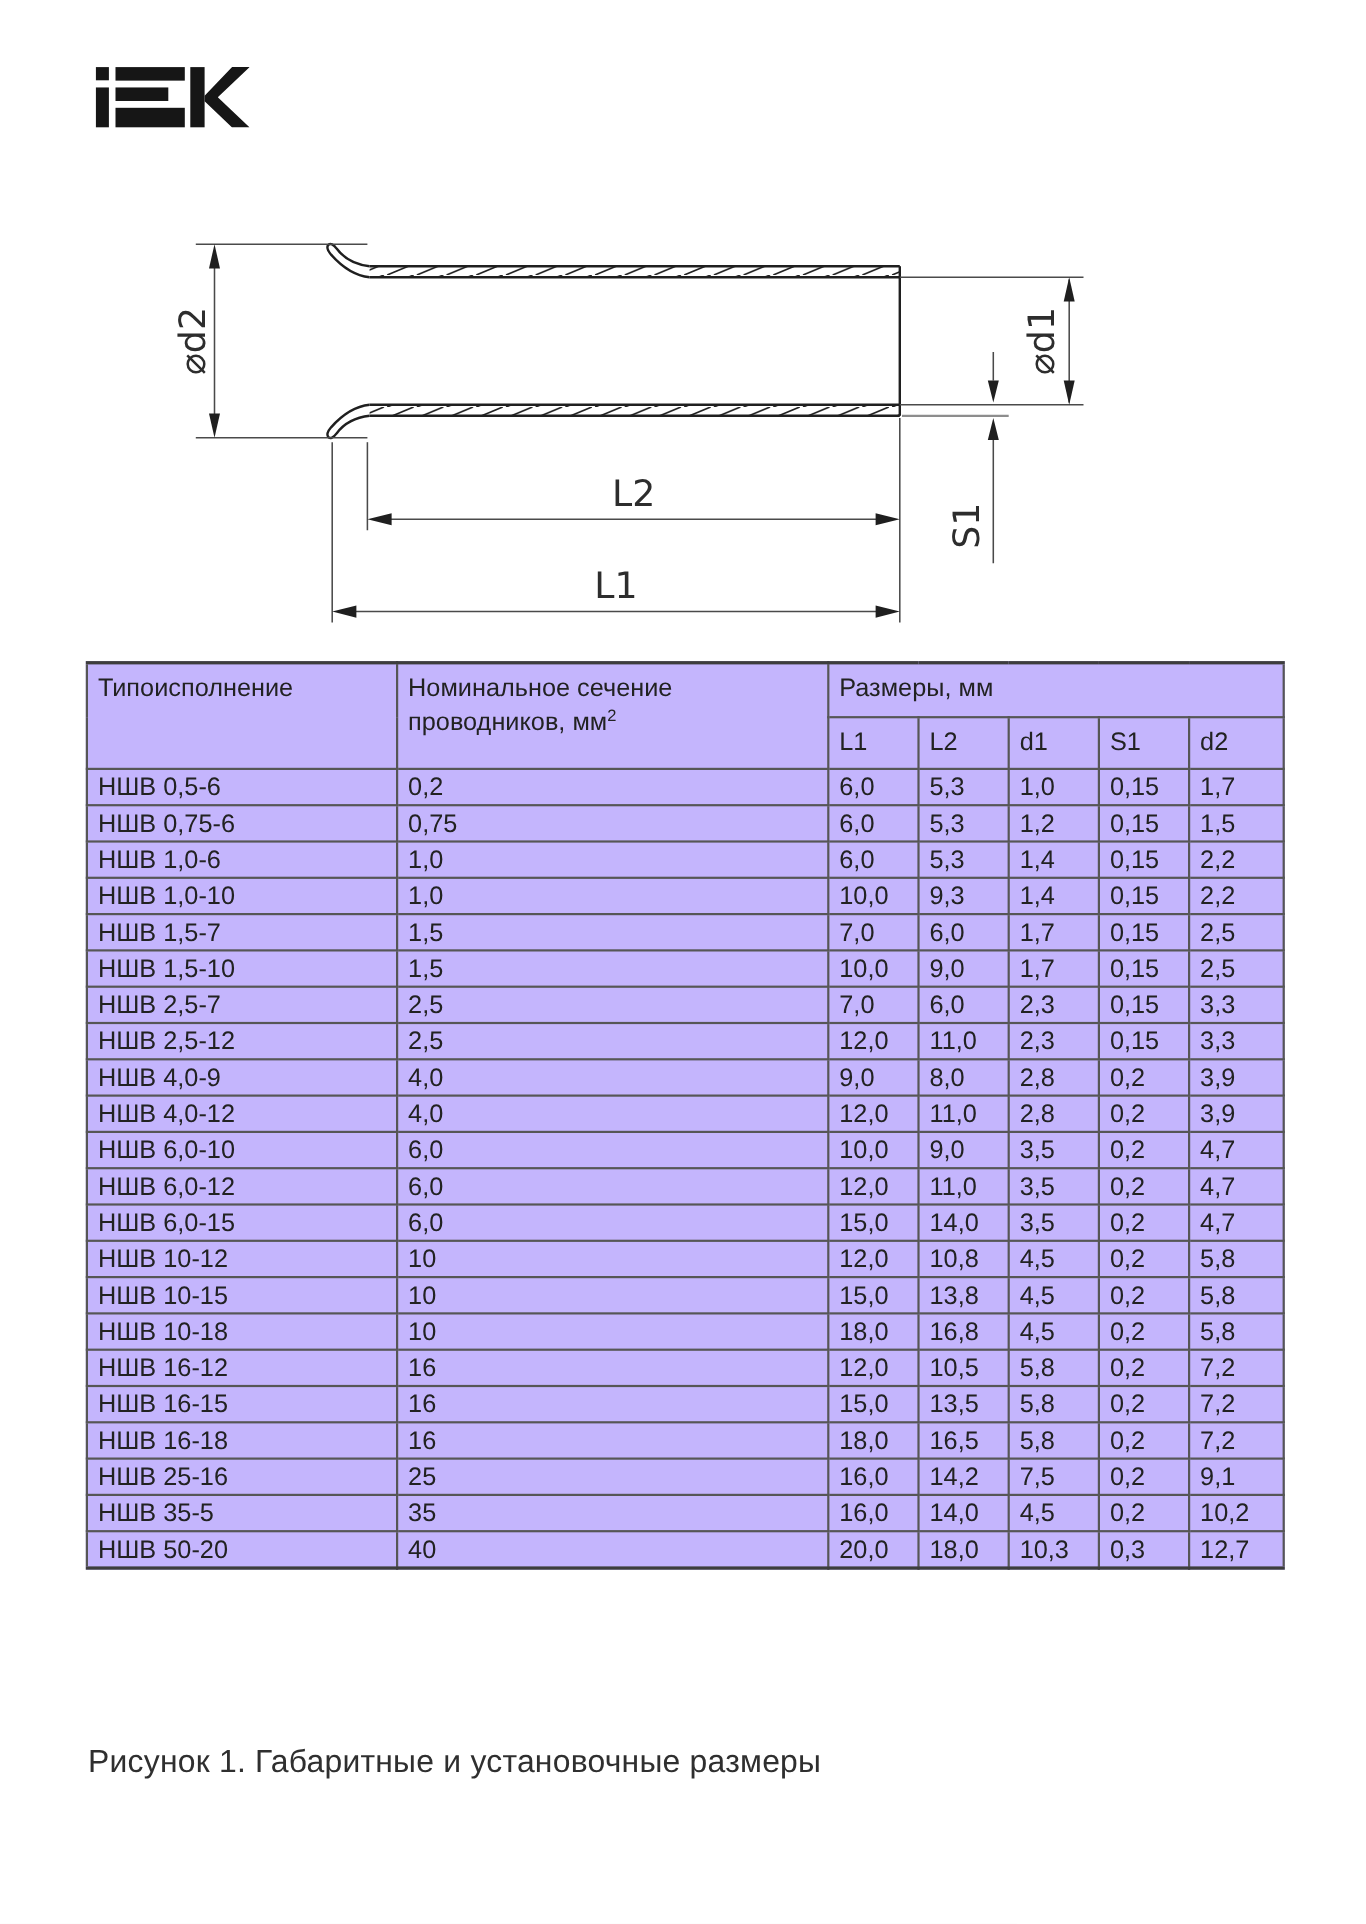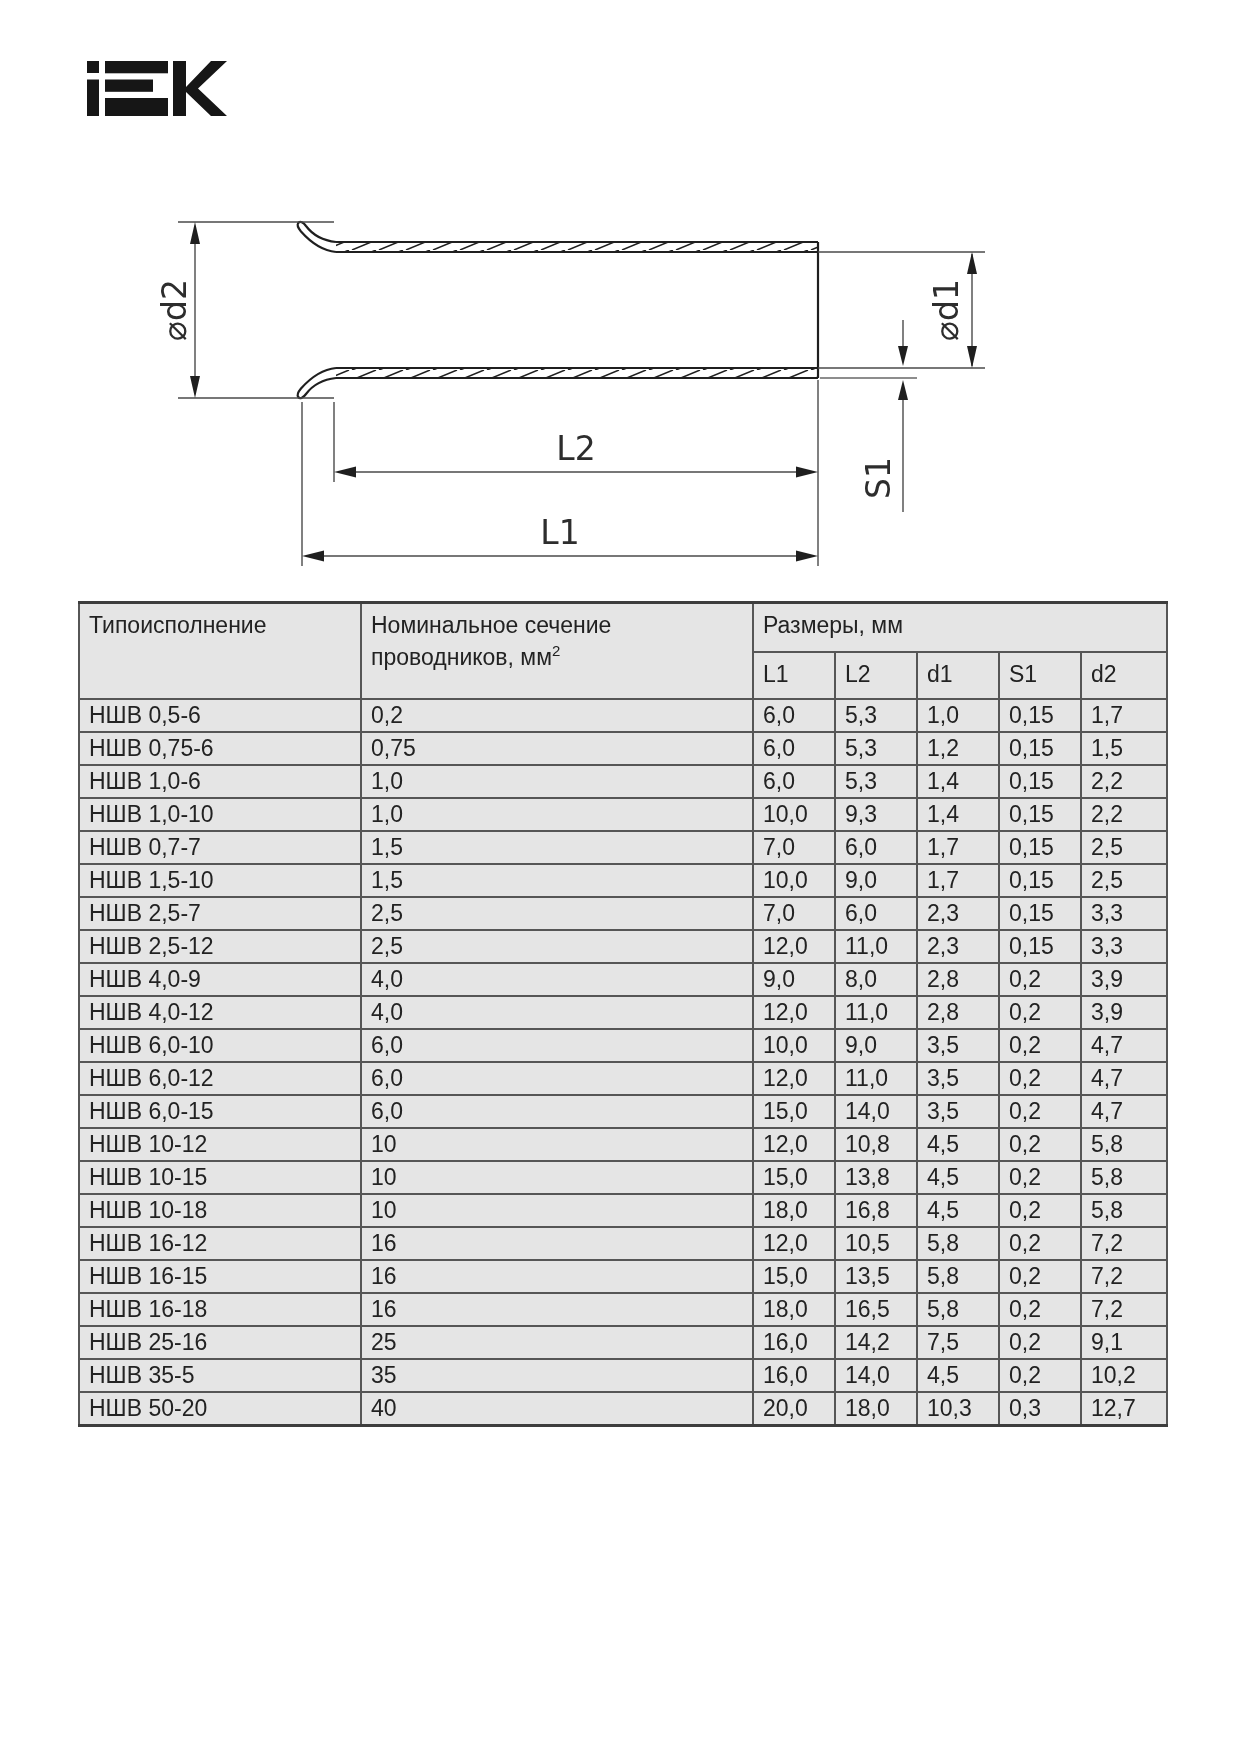--- a/index.html
+++ b/index.html
@@ -14,21 +14,21 @@
   #drawing{position:absolute;left:0;top:170px;width:1242px;height:425px;}
   .dim-text{
     font-family:"DejaVu Sans","Liberation Sans",sans-serif;
     font-size:33px;fill:#2d2d2d;
   }
   table.dim-table{
     position:absolute;left:78px;top:601px;
     width:1088px;
     border-collapse:collapse;table-layout:fixed;
     font-size:23px;color:#222;
-    background:#e5e5e5;
+    background:#c4b5fd;
   }
   table.dim-table col.c1{width:282px;}
   table.dim-table col.c2{width:392px;}
   table.dim-table col.cs{width:82px;}
   table.dim-table col.cl{width:86px;}
   table.dim-table th, table.dim-table td{
     border:2px solid #565656;
     font-weight:normal;text-align:left;
     padding:2px 6px 2px 9px;
     white-space:nowrap;overflow:hidden;
@@ -179,21 +179,21 @@
         <tr>
           <td>НШВ 1,0-10</td>
           <td>1,0</td>
           <td>10,0</td>
           <td>9,3</td>
           <td>1,4</td>
           <td>0,15</td>
           <td>2,2</td>
         </tr>
         <tr>
-          <td>НШВ 0,7-7</td>
+          <td>НШВ 1,5-7</td>
           <td>1,5</td>
           <td>7,0</td>
           <td>6,0</td>
           <td>1,7</td>
           <td>0,15</td>
           <td>2,5</td>
         </tr>
         <tr>
           <td>НШВ 1,5-10</td>
           <td>1,5</td>
@@ -343,14 +343,15 @@
           <td>40</td>
           <td>20,0</td>
           <td>18,0</td>
           <td>10,3</td>
           <td>0,3</td>
           <td>12,7</td>
         </tr>
       </tbody>
   </table>
 
+  <div id="caption">Рисунок 1. Габаритные и установочные размеры</div>
 
 </div>
 
 </body></html>

